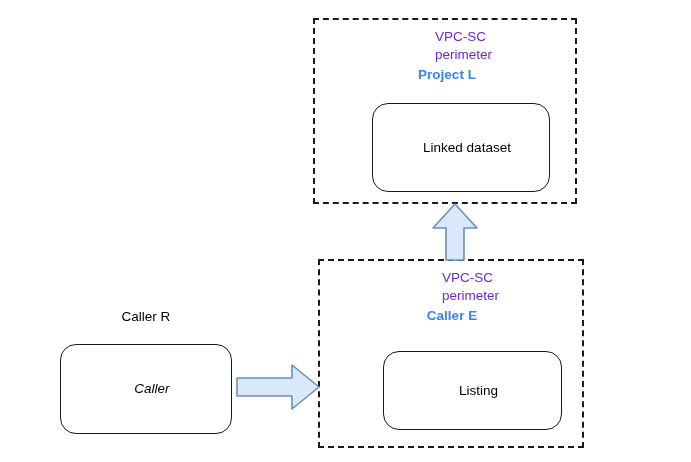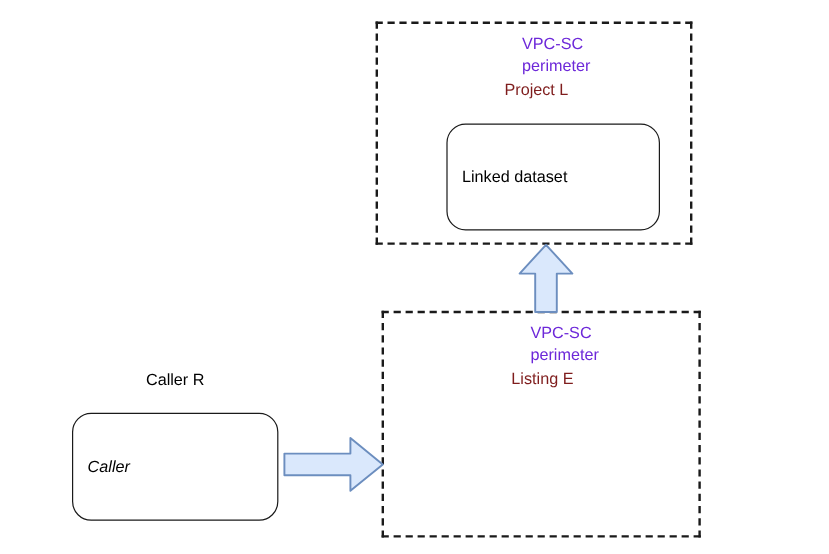--- a/index.html
+++ b/index.html
@@ -47,22 +47,23 @@
     color: #6d28d9;
   }
   #perimeter-l-label { left: 120px; top: 8px; width: 124px; }
   #perimeter-e-label { left: 122px; top: 8px; width: 124px; }
 
   .project-label {
     position: absolute;
     font-size: 13.5px;
     line-height: 18px;
     text-align: center;
-    color: #7f1d1d;
+    color: #3b82f6;
     white-space: nowrap;
+    font-weight: bold;
   }
   #project-l-label { left: 62px; top: 46px; width: 140px; }
   #project-e-label { left: 62px; top: 46px; width: 140px; }
 
   
   #project-r-label {
     position: absolute;
     left: 60px;
     top: 308px;
     width: 172px;
@@ -75,21 +76,21 @@
 
   
   .node-box {
     position: absolute;
     border: 1.6px solid #1a1a1a;
     border-radius: 16px;
     background: #ffffff;
     box-sizing: border-box;
     display: flex;
     align-items: center;
-    justify-content: flex-start;
+    justify-content: center;
     padding-left: 12px;
   }
   .node-label {
     font-size: 13.5px;
     line-height: 18px;
     color: #000000;
     white-space: nowrap;
     text-align: center;
   }
   #box-linked-dataset {
@@ -141,22 +142,25 @@
     <div class="project-label" id="project-l-label">Project L</div>
 
     <div class="node-box" id="box-linked-dataset" style="left:57px; top:83px;">
       <span class="node-label">Linked dataset</span>
     </div>
   </div>
 
   <div class="perimeter" id="perimeter-e">
     <div class="perimeter-label" id="perimeter-e-label">VPC-SC
 perimeter</div>
-    <div class="project-label" id="project-e-label">Listing E</div>
+    <div class="project-label" id="project-e-label">Caller E</div>
 
+    <div class="node-box" id="box-listing" style="left:63px; top:90px;">
+      <span class="node-label">Listing</span>
+    </div>
   </div>
 
   <div id="project-r-label">Caller R</div>
 
   <div class="node-box" id="box-caller">
     <span class="node-label">Caller</span>
   </div>
 
   <svg class="arrow-svg" id="arrow-up-svg" viewBox="0 0 50 58">
     <polygon points="25,1 47,25 34,25 34,57 16,57 16,25 3,25" fill="#dae8fc" stroke="#6c8ebf" stroke-width="1.6" stroke-linejoin="round"></polygon>

